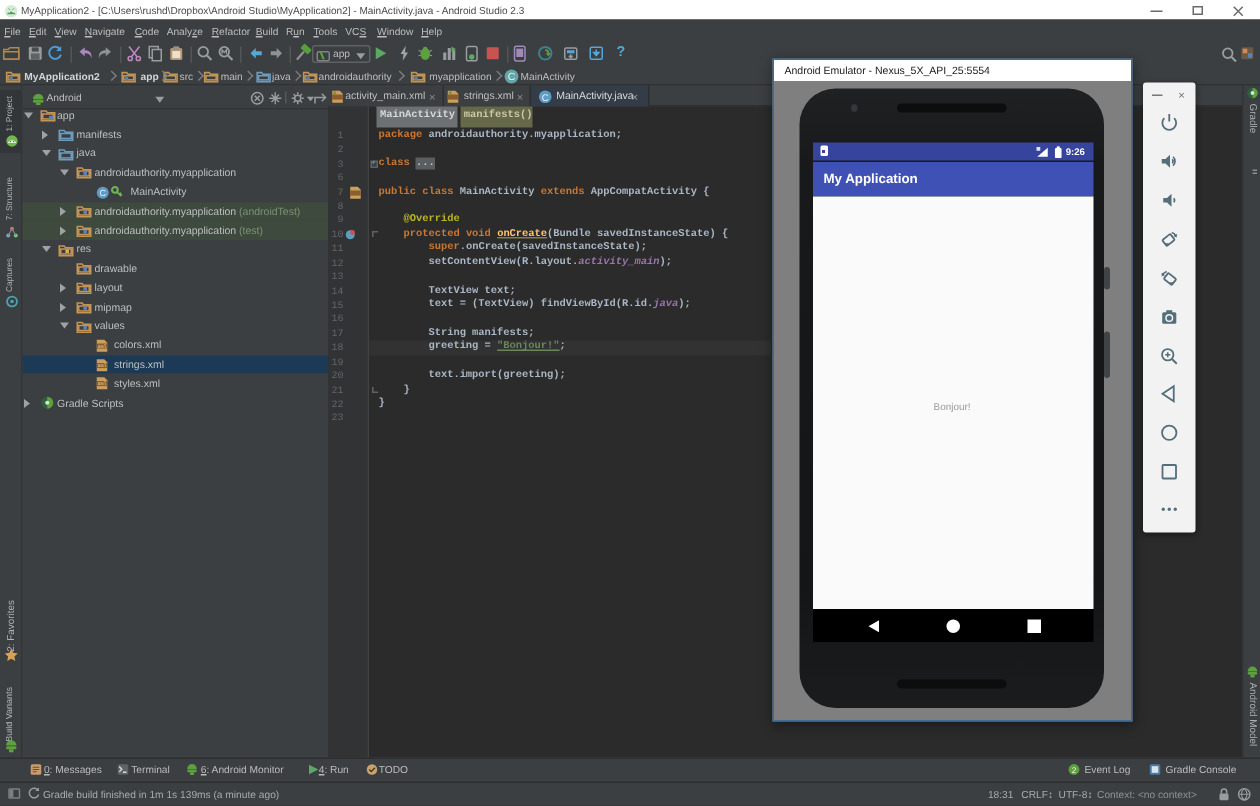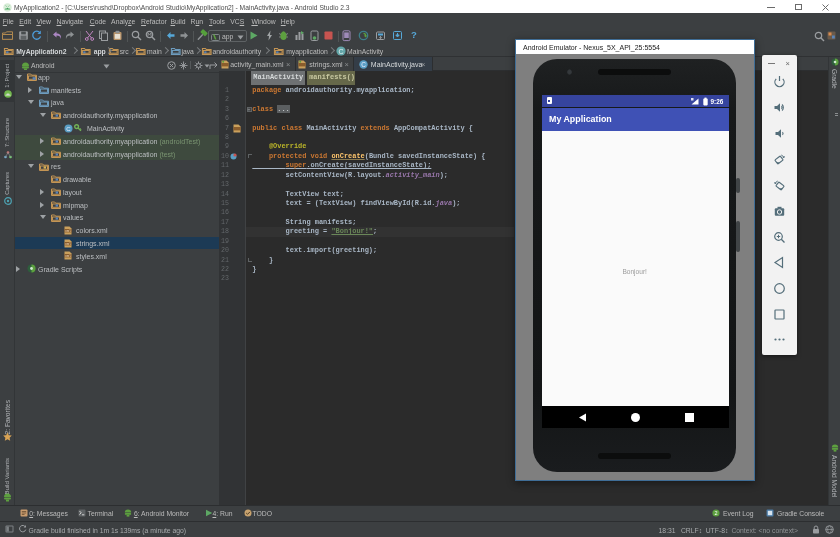--- a/index.html
+++ b/index.html
@@ -492,21 +492,21 @@
     <circle cx="5" cy="2" r="1.6" fill="#c75450"></circle>
   </svg>
 <div class="a" style="left:246.5px;top:106.66px;width:5px;height:5px;border:1px solid #5f6365;background:#3c3f41;font-size:5px;line-height:3.6px;text-align:center;color:#9a9da0;">+</div>
 <div class="a" style="left:247.5px;top:153.81px;width:4px;height:4px;border-top:1px solid #5f6365;border-left:1px solid #5f6365;"></div>
 <div class="a" style="left:247.5px;top:257.54px;width:4px;height:4px;border-bottom:1px solid #5f6365;border-left:1px solid #5f6365;"></div>
 <div class="cl" style="top:85.80px;"><span class="k">package</span> androidauthority.myapplication;</div>
 <div class="cl" style="top:104.66px;"><span class="k">class </span><span style="background:#5b5e60;color:#c8cccd;">...</span></div>
 <div class="cl" style="top:123.52px;"><span class="k">public class</span> MainActivity <span class="k">extends</span> AppCompatActivity {</div>
 <div class="cl" style="top:142.38px;">    <span class="an">@Override</span></div>
 <div class="cl" style="top:151.81px;">    <span class="k">protected void</span> <span class="md">onCreate</span>(Bundle savedInstanceState) {</div>
-<div class="cl" style="top:161.24px;text-decoration:underline;">        <span class="k">super</span>.onCreate(savedInstanceState);</div>
+<div class="cl" style="top:161.24px;">        <span class="k">super</span>.onCreate(savedInstanceState);</div>
 <div class="cl" style="top:170.67px;">        setContentView(R.layout.<span class="fi">activity_main</span>);</div>
 <div class="cl" style="top:189.53px;">        TextView text;</div>
 <div class="cl" style="top:198.96px;">        text = (TextView) findViewById(R.id.<span class="fi">java</span>);</div>
 <div class="cl" style="top:217.82px;">        String manifests;</div>
 <div class="cl" style="top:227.25px;">        greeting = <span class="st">"Bonjour!"</span>;</div>
 <div class="cl" style="top:246.11px;">        text.import(greeting);</div>
 <div class="cl" style="top:255.54px;">    }</div>
 <div class="cl" style="top:264.97px;">}</div>
 <div style="position:absolute;left:0;top:505px;width:840px;height:16px;background:#3c3f41;border-top:1px solid #2c2e30;"></div>
 <svg class="a" style="left:19.6px;top:508.5px" width="8" height="8">

